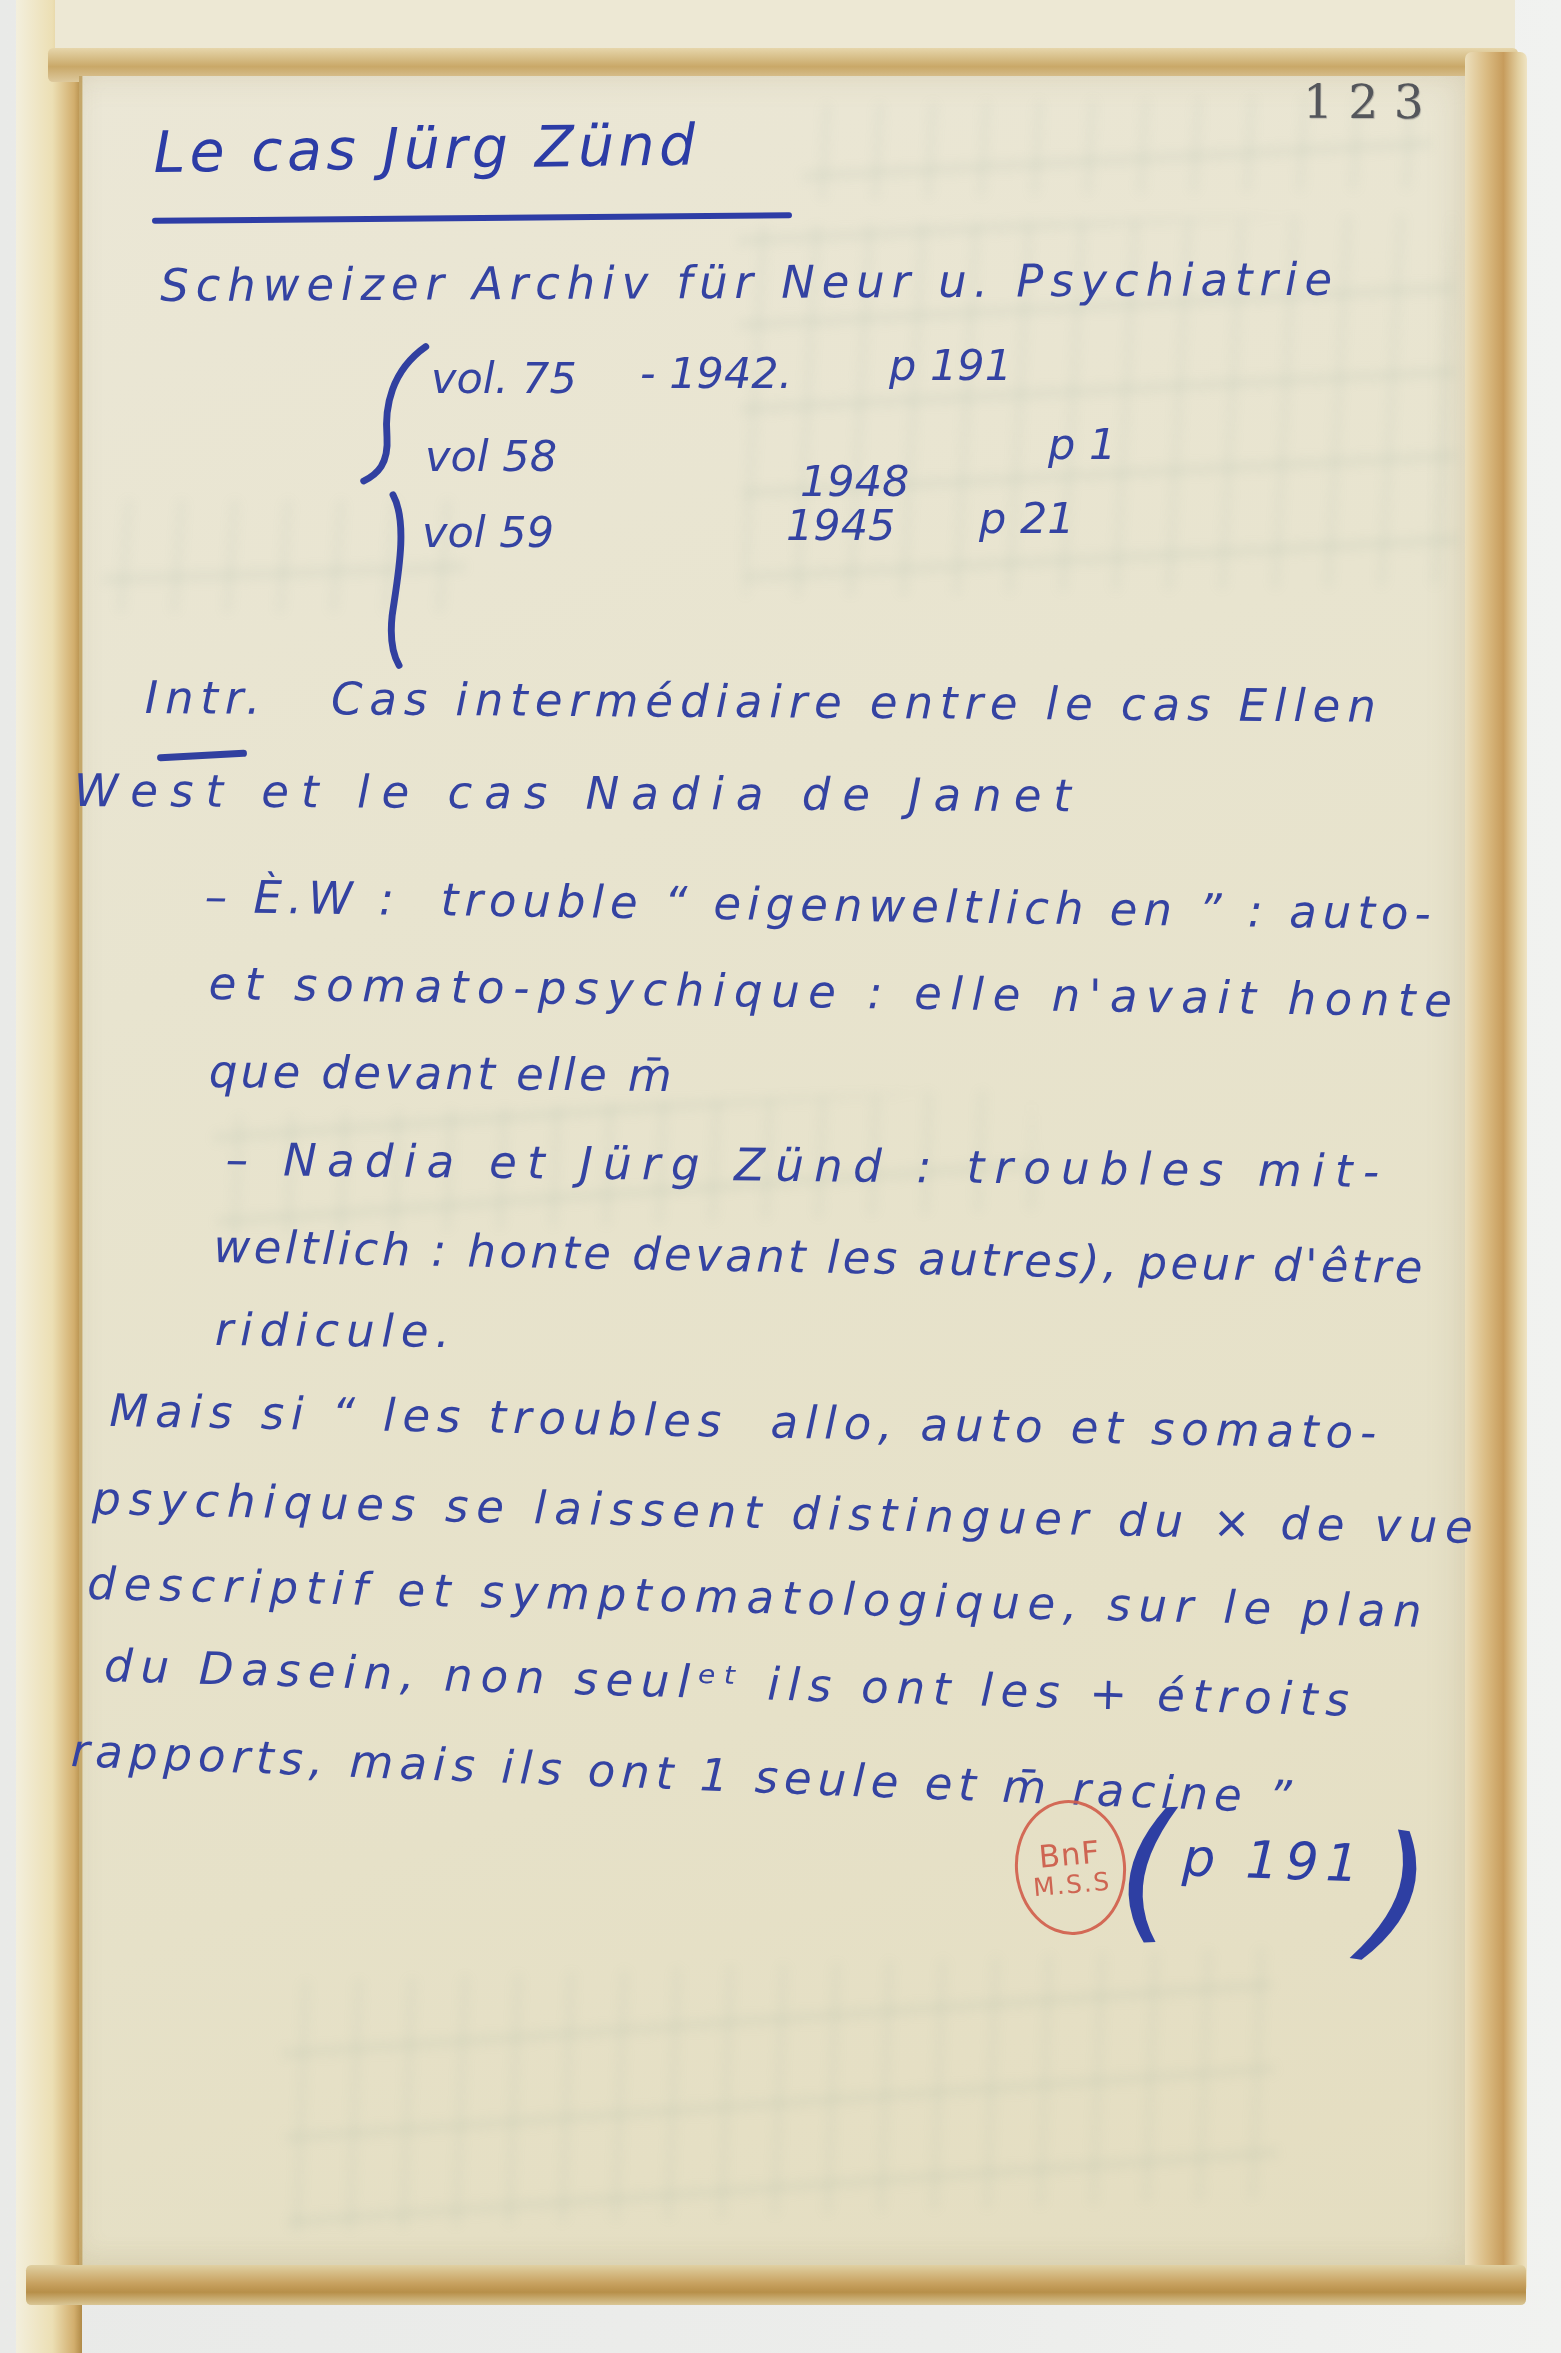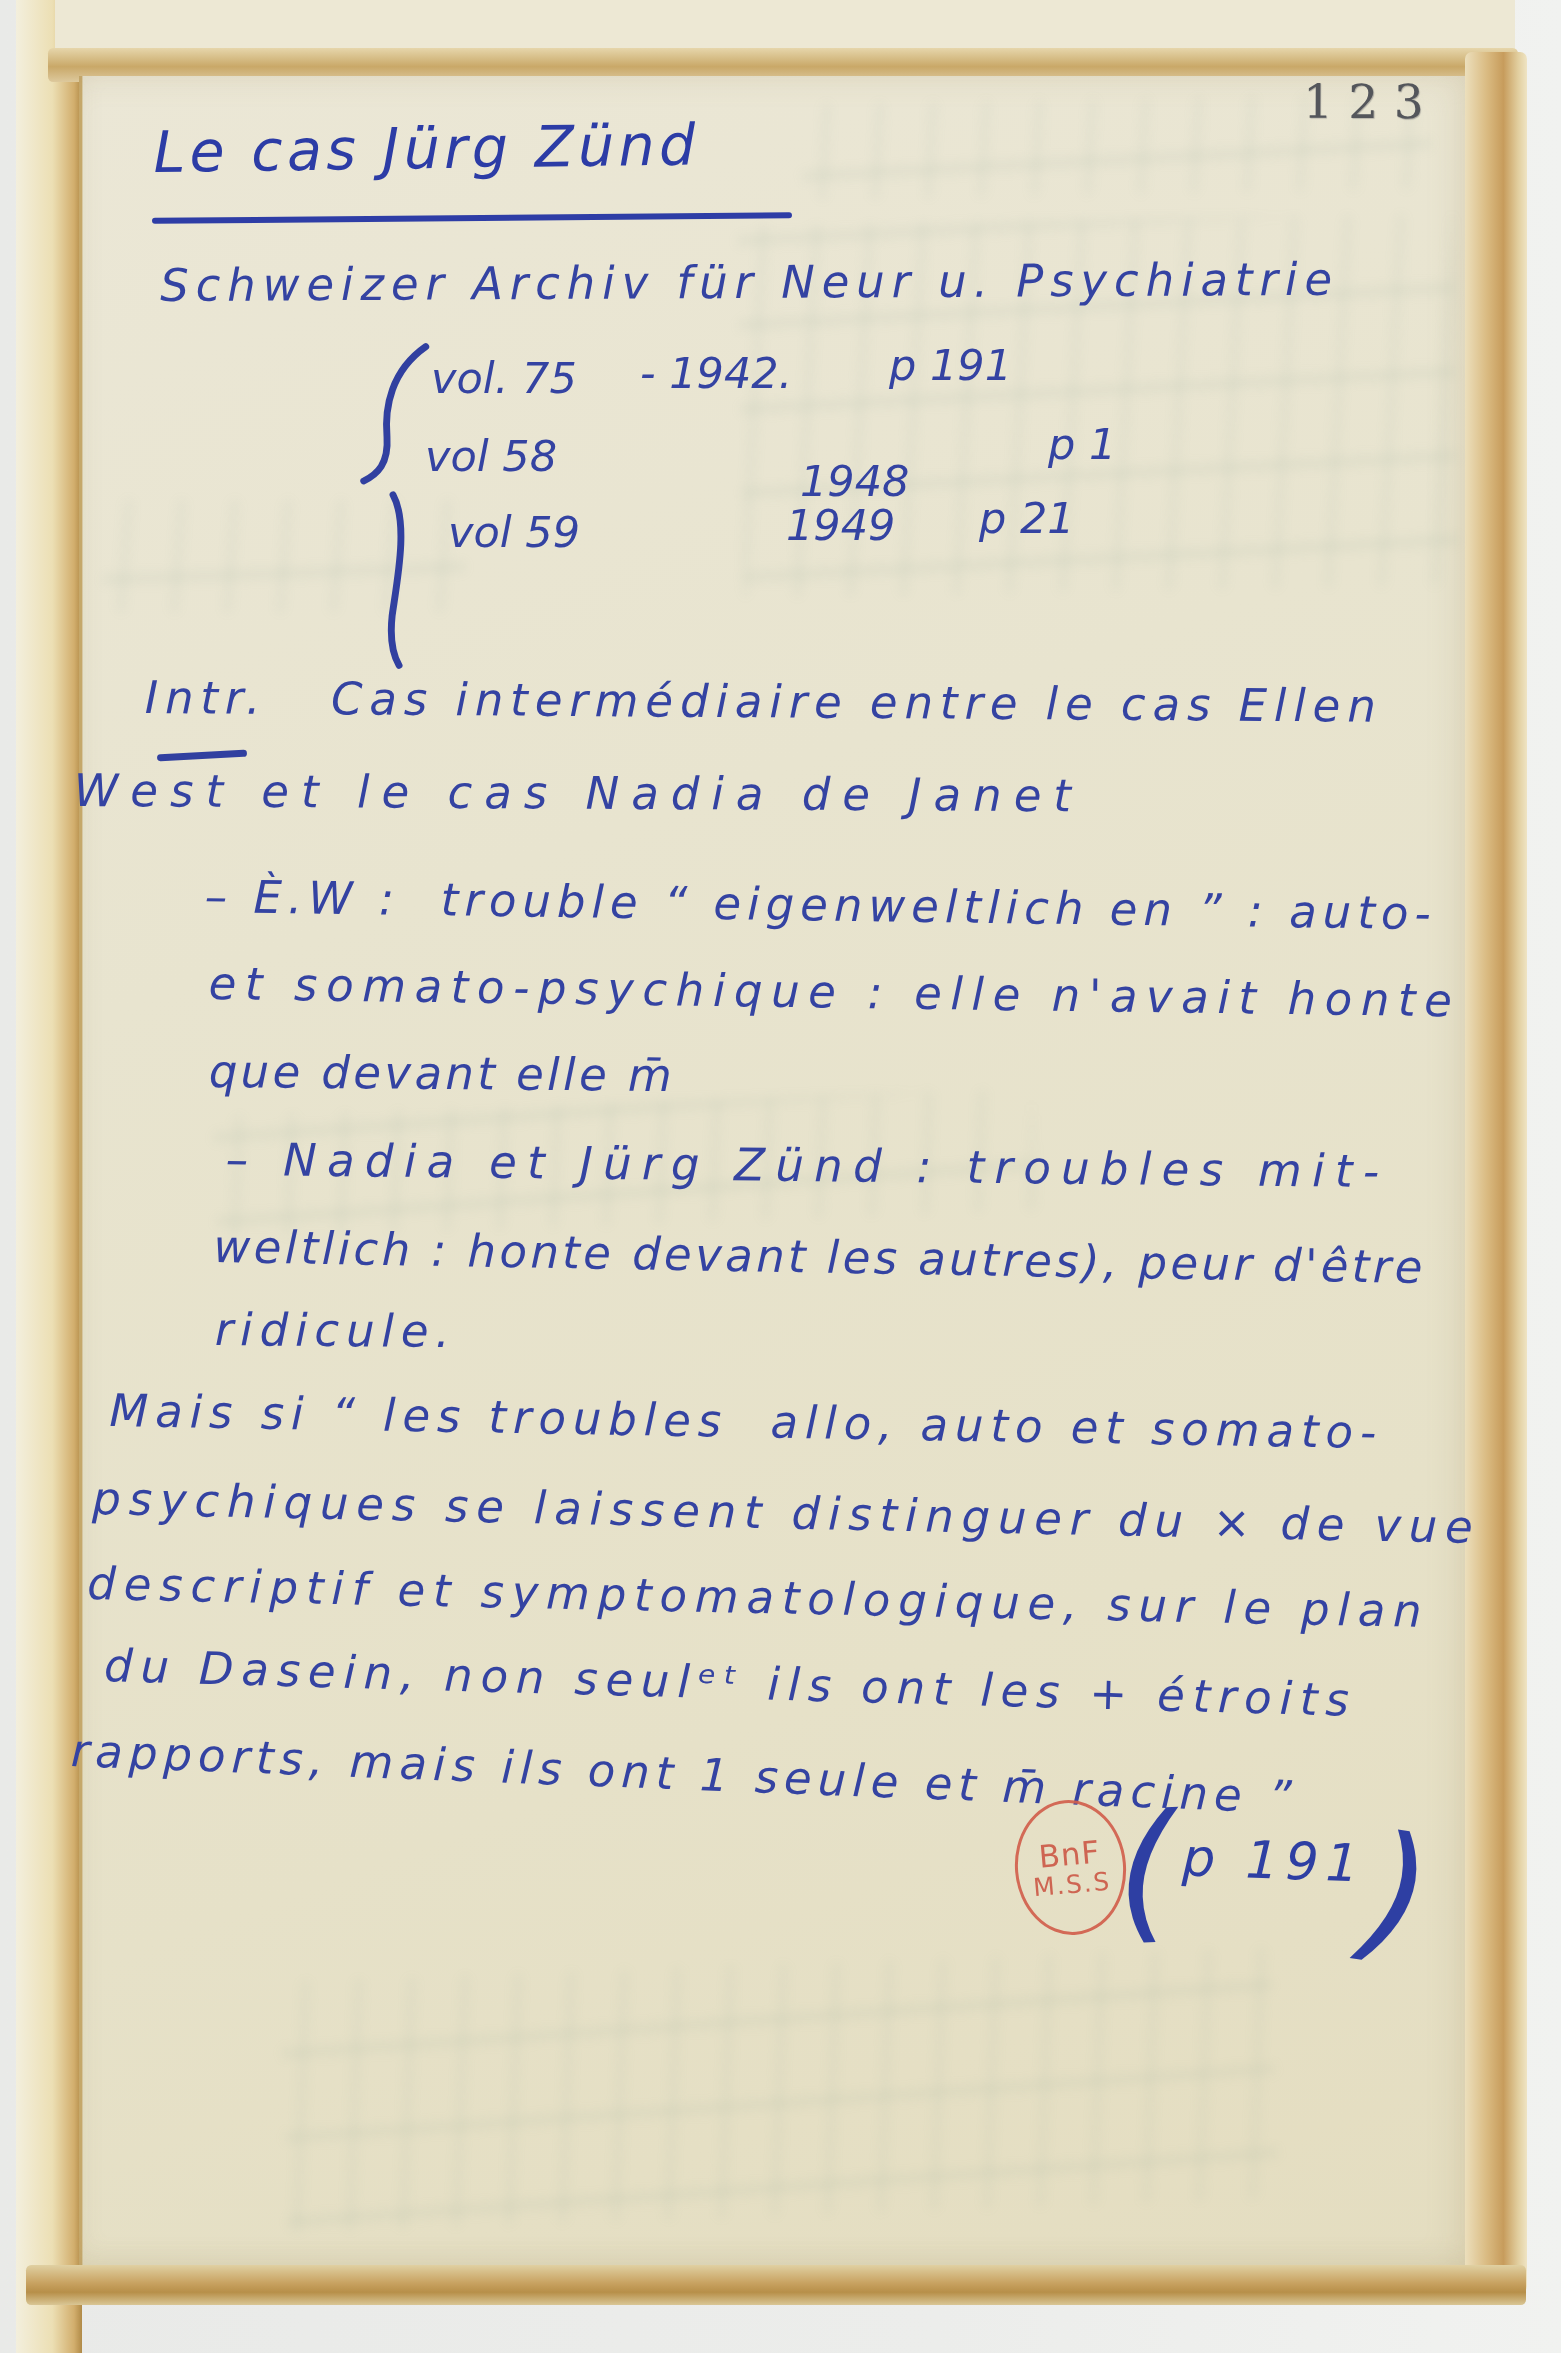--- a/index.html
+++ b/index.html
@@ -19,21 +19,21 @@
     repeating-linear-gradient(94deg, transparent 0 22.4px, rgba(140,165,150,.20) 22.4px 29px, transparent 29px 53px),
     repeating-linear-gradient(-2deg, transparent 0 40px, rgba(150,170,152,.22) 40px 50px, transparent 50px 84px);}
   
   .hw{position:absolute;font-style:italic;color:#3443a2;white-space:pre;transform-origin:left top;font-size:45px;}
   .t-title{left:153px;top:119px;font-size:57px;letter-spacing:4.3px;transform:rotate(-0.8deg);color:#2c3ca6;}
   .u-title{position:absolute;left:152px;top:215px;width:640px;height:6px;background:#2e3da6;border-radius:3.4px;transform:rotate(-0.5deg);}
   .t-journal{left:160px;top:259px;letter-spacing:6.9px;transform:rotate(-0.3deg);}
   .v{font-size:43px;}
   .r1v{left:431px;top:353px;} .r1y{left:640px;top:348px;} .r1p{left:889px;top:340px;}
   .r2v{left:425px;top:431px;} .r2y{left:800px;top:424px;margin-top:32px;} .r2p{left:1048px;top:419px;}
-  .r3v{left:448px;top:507px;} .r3y{left:786px;top:500px;} .r3p{left:979px;top:493px;text-align:right;}
+  .r3v{left:422px;top:507px;} .r3y{left:786px;top:500px;} .r3p{left:979px;top:493px;text-align:right;}
   .brace{position:absolute;left:355px;top:338px;}
   .t-i1{left:145px;top:671px;letter-spacing:6.9px;transform:rotate(.4deg);}
   .u-intr{position:absolute;left:157px;top:752px;width:90px;height:6.9px;background:#3140a0;border-radius:4.3px;transform:rotate(-3deg);}
   .t-i2{left:74px;top:764px;letter-spacing:12px;transform:rotate(.3deg);}
   .t-e1{left:205px;top:870px;letter-spacing:6px;transform:rotate(.8deg);}
   .t-e2{left:209px;top:957px;letter-spacing:8.6px;transform:rotate(.8deg);}
   .t-e3{left:209px;top:1045px;letter-spacing:3.4px;transform:rotate(.5deg);}
   .t-n1{left:226px;top:1133px;letter-spacing:10.3px;transform:rotate(.6deg);}
   .t-n2{left:214px;top:1220px;letter-spacing:3.4px;transform:rotate(1deg);}
   .t-n3{left:215px;top:1303px;letter-spacing:6.9px;transform:rotate(.5deg);}
@@ -85,21 +85,21 @@
 
   <div class="hw v r1v">vol. 75</div>
   <div class="hw v r1y">- 1942.</div>
   <div class="hw v r1p">p 191</div>
 
   <div class="hw v r2v">vol 58</div>
   <div class="hw v r2y">1948</div>
   <div class="hw v r2p">p 1</div>
 
   <div class="hw v r3v">vol 59</div>
-  <div class="hw v r3y">1949</div>
+  <div class="hw v r3y">1945</div>
   <div class="hw v r3p">p 21</div>
 
   <div class="hw t-i1">Intr.   Cas intermédiaire entre le cas Ellen</div>
   <div class="u-intr"></div>
   <div class="hw t-i2">West et le cas Nadia de Janet</div>
 
   <div class="hw t-e1">– È.W :  trouble “ eigenweltlich en ” : auto-</div>
   <div class="hw t-e2">et somato-psychique : elle n'avait honte</div>
   <div class="hw t-e3">que devant elle m̄</div>
 

